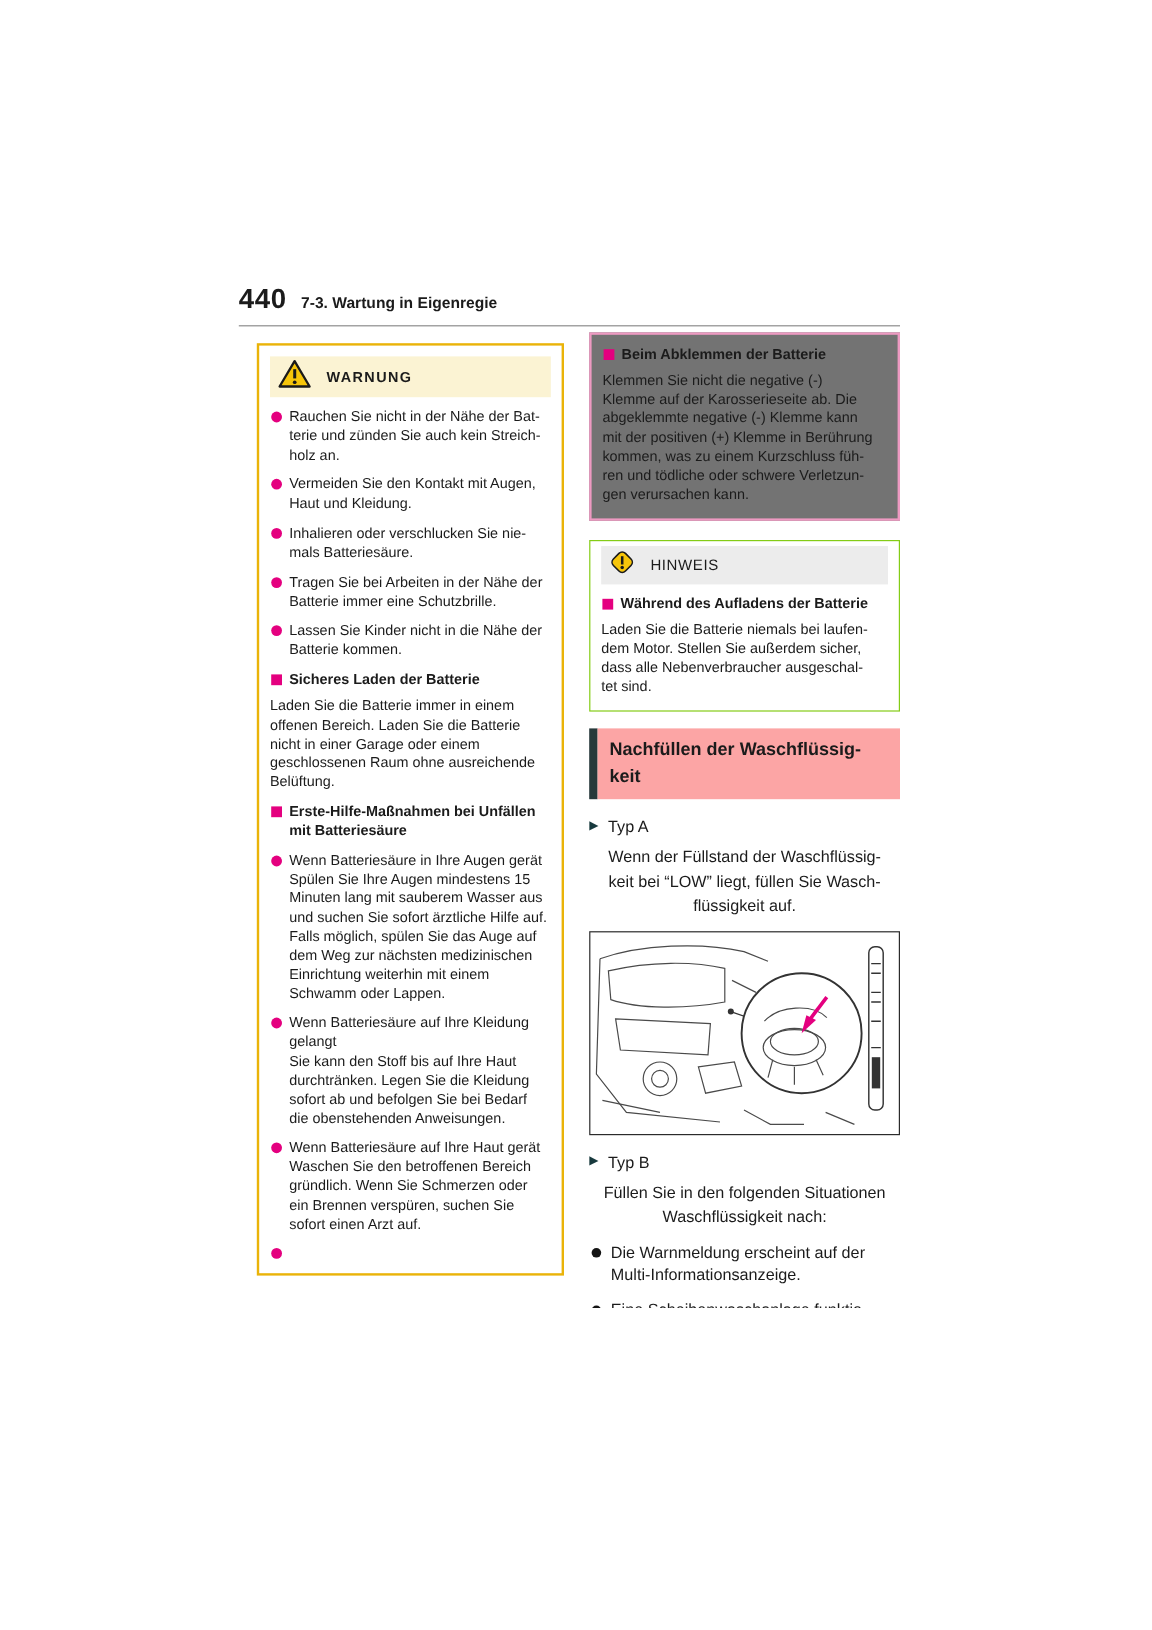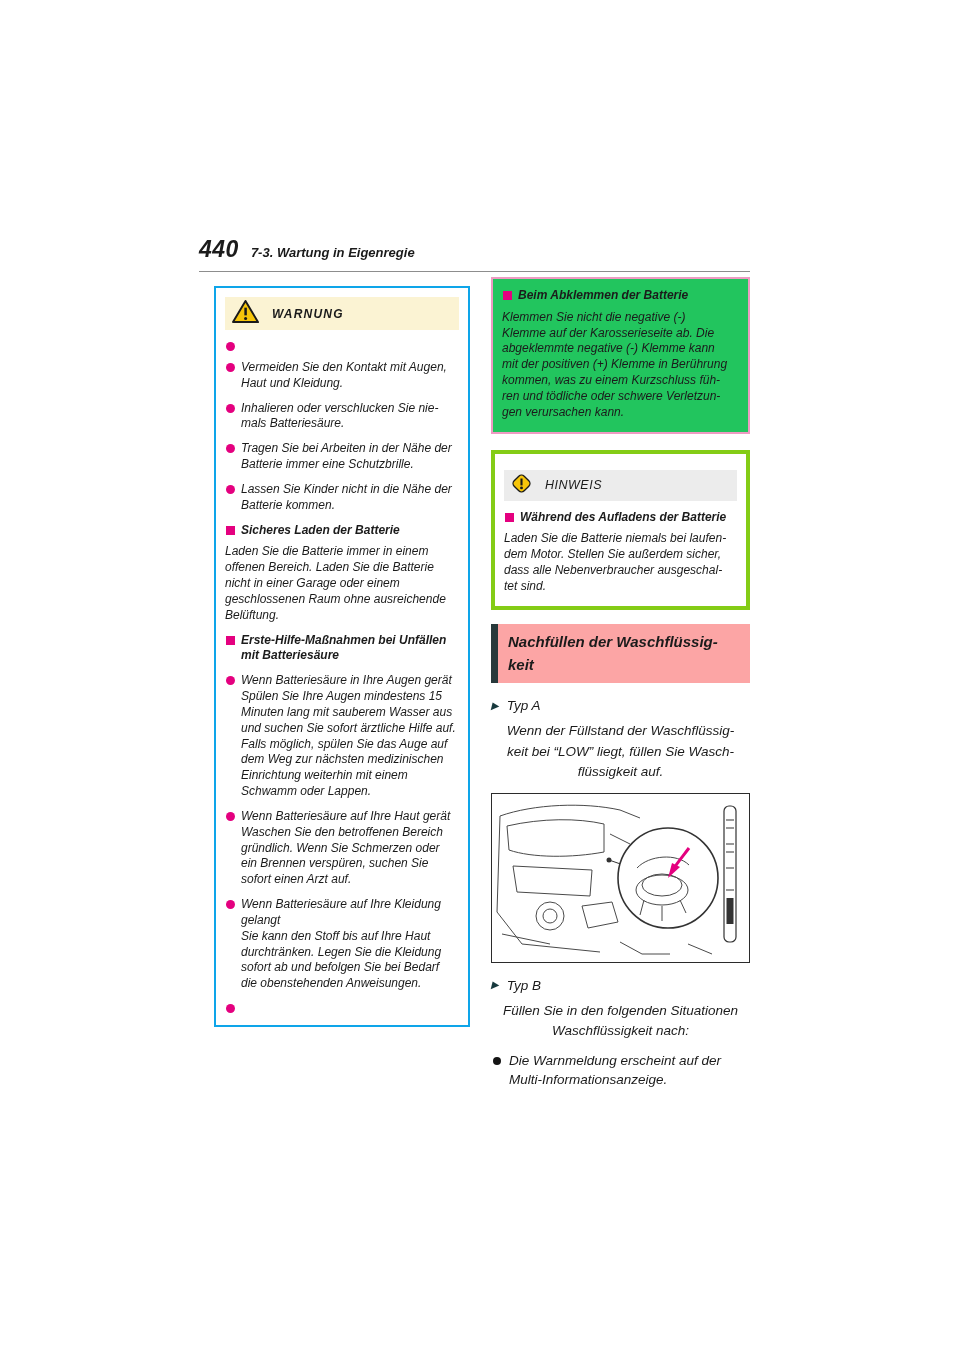--- a/index.html
+++ b/index.html
@@ -1,44 +1,44 @@
 <!DOCTYPE html>
 <html><head>
 <meta charset="utf-8">
 <style>
   * { margin:0; padding:0; box-sizing:border-box; }
   html,body { background:#ffffff; }
   body { font-family:"Liberation Sans", sans-serif; color:#1b1b1b; }
-  .page { position:relative; width:960px; height:1090px; background:#ffffff; overflow:hidden;font-style:italic; }
+  .page { position:relative; width:960px; height:1090px; background:#ffffff; overflow:hidden; }
 
   
   .pg-header { position:absolute; left:199px; top:236px; display:flex; align-items:baseline; }
   .pg-num { font-size:23px; font-weight:bold; letter-spacing:.5px; }
   .pg-chapter { font-size:13px; font-weight:bold; margin-left:12px; }
   .pg-rule { position:absolute; left:199px; top:271px; width:551px; height:1px; background:#8d8d8d; }
 
   
   .col-left  { position:absolute; left:214px; top:286px; width:256px; }
   .col-right { position:absolute; left:491px; top:277px; width:259px; }
 
   
-  .warnbox { border:2px solid #0ea5e9; padding:9px 9px 12px; background:#fff; }
+  .warnbox { border:2px solid #eab308; padding:9px 9px 12px; background:#fff; }
   .warn-head { display:flex; align-items:center; background:#fbf3d3; padding:2px 6px; }
   .wtitle { font-size:12px; font-weight:bold; letter-spacing:1.2px; margin-left:12px; }
 
   .bullet-row { display:flex; margin-top:9px; }
   .dot { flex:none; width:9px; height:9px; border-radius:50%; background:#e4007f; margin:3px 6px 0 1px; }
   .sq  { flex:none; width:9px; height:9px; background:#e4007f; margin:3px 6px 0 1px; }
   .btxt { font-size:12px; line-height:1.32; white-space:pre-line; }
   .bold { font-weight:bold; }
   .plain { font-size:12px; line-height:1.32; white-space:pre-line; margin-top:6px; }
 
   
-  .warnbox-r { border:2px solid #ee9ac2; padding:9px 9px 11px; background:#22c55e; }
-  .noticebox { border:4px solid #84cc16; padding:16px 9px 11px; margin-top:16px; background:#fff; }
+  .warnbox-r { border:2px solid #ee9ac2; padding:9px 9px 11px; background:#737373; }
+  .noticebox { border:1px solid #84cc16; padding:4px 9px 11px; margin-top:16px; background:#fff; }
   .notice-head { display:flex; align-items:center; background:#ececec; padding:2px 6px; }
   .notice-title { font-size:12.5px; letter-spacing:.5px; margin-left:12px; }
 
   .section-hdr { display:flex; margin-top:14px; }
   .section-bar { width:7px; background:#27393b; flex:none; }
   .section-title { flex:1; background:#fca5a5; padding:6px 10px 7px; font-size:15px; font-weight:bold; line-height:1.55; white-space:pre-line; }
 
   .typ-row { display:flex; align-items:center; margin-top:15px; }
   .tri { color:#17393d; font-size:10px; margin-right:8px; line-height:1; }
   .typ-label { font-size:13.5px; }
@@ -73,20 +73,23 @@
             <path d="M15 2 L28 24 L2 24 Z" fill="#f6c50a" stroke="#1a1a1a" stroke-width="2" stroke-linejoin="round"></path>
             <rect x="13.8" y="9" width="2.6" height="8" fill="#1a1a1a"></rect>
             <circle cx="15.1" cy="20.3" r="1.6" fill="#1a1a1a"></circle>
           </svg>
         </span>
         <span class="wtitle">WARNUNG</span>
       </div>
 
       <div class="bullet-row">
         <span class="dot"></span>
+        <span class="btxt">Rauchen Sie nicht in der Nähe der Bat-
+terie und zünden Sie auch kein Streich-
+holz an.</span>
       </div>
       <div class="bullet-row">
         <span class="dot"></span>
         <span class="btxt">Vermeiden Sie den Kontakt mit Augen,
 Haut und Kleidung.</span>
       </div>
       <div class="bullet-row">
         <span class="dot"></span>
         <span class="btxt">Inhalieren oder verschlucken Sie nie-
 mals Batteriesäure.</span>
@@ -124,34 +127,34 @@
 Spülen Sie Ihre Augen mindestens 15
 Minuten lang mit sauberem Wasser aus
 und suchen Sie sofort ärztliche Hilfe auf.
 Falls möglich, spülen Sie das Auge auf
 dem Weg zur nächsten medizinischen
 Einrichtung weiterhin mit einem
 Schwamm oder Lappen.</span>
       </div>
       <div class="bullet-row">
         <span class="dot"></span>
-        <span class="btxt">Wenn Batteriesäure auf Ihre Haut gerät
-Waschen Sie den betroffenen Bereich
-gründlich. Wenn Sie Schmerzen oder
-ein Brennen verspüren, suchen Sie
-sofort einen Arzt auf.</span>
-      </div>
-      <div class="bullet-row">
-        <span class="dot"></span>
         <span class="btxt">Wenn Batteriesäure auf Ihre Kleidung
 gelangt
 Sie kann den Stoff bis auf Ihre Haut
 durchtränken. Legen Sie die Kleidung
 sofort ab und befolgen Sie bei Bedarf
 die obenstehenden Anweisungen.</span>
+      </div>
+      <div class="bullet-row">
+        <span class="dot"></span>
+        <span class="btxt">Wenn Batteriesäure auf Ihre Haut gerät
+Waschen Sie den betroffenen Bereich
+gründlich. Wenn Sie Schmerzen oder
+ein Brennen verspüren, suchen Sie
+sofort einen Arzt auf.</span>
       </div>
       <div class="bullet-row">
         <span class="dot"></span>
       </div>
 
     </div>
   </div>
 
   <div class="col-right">
 

